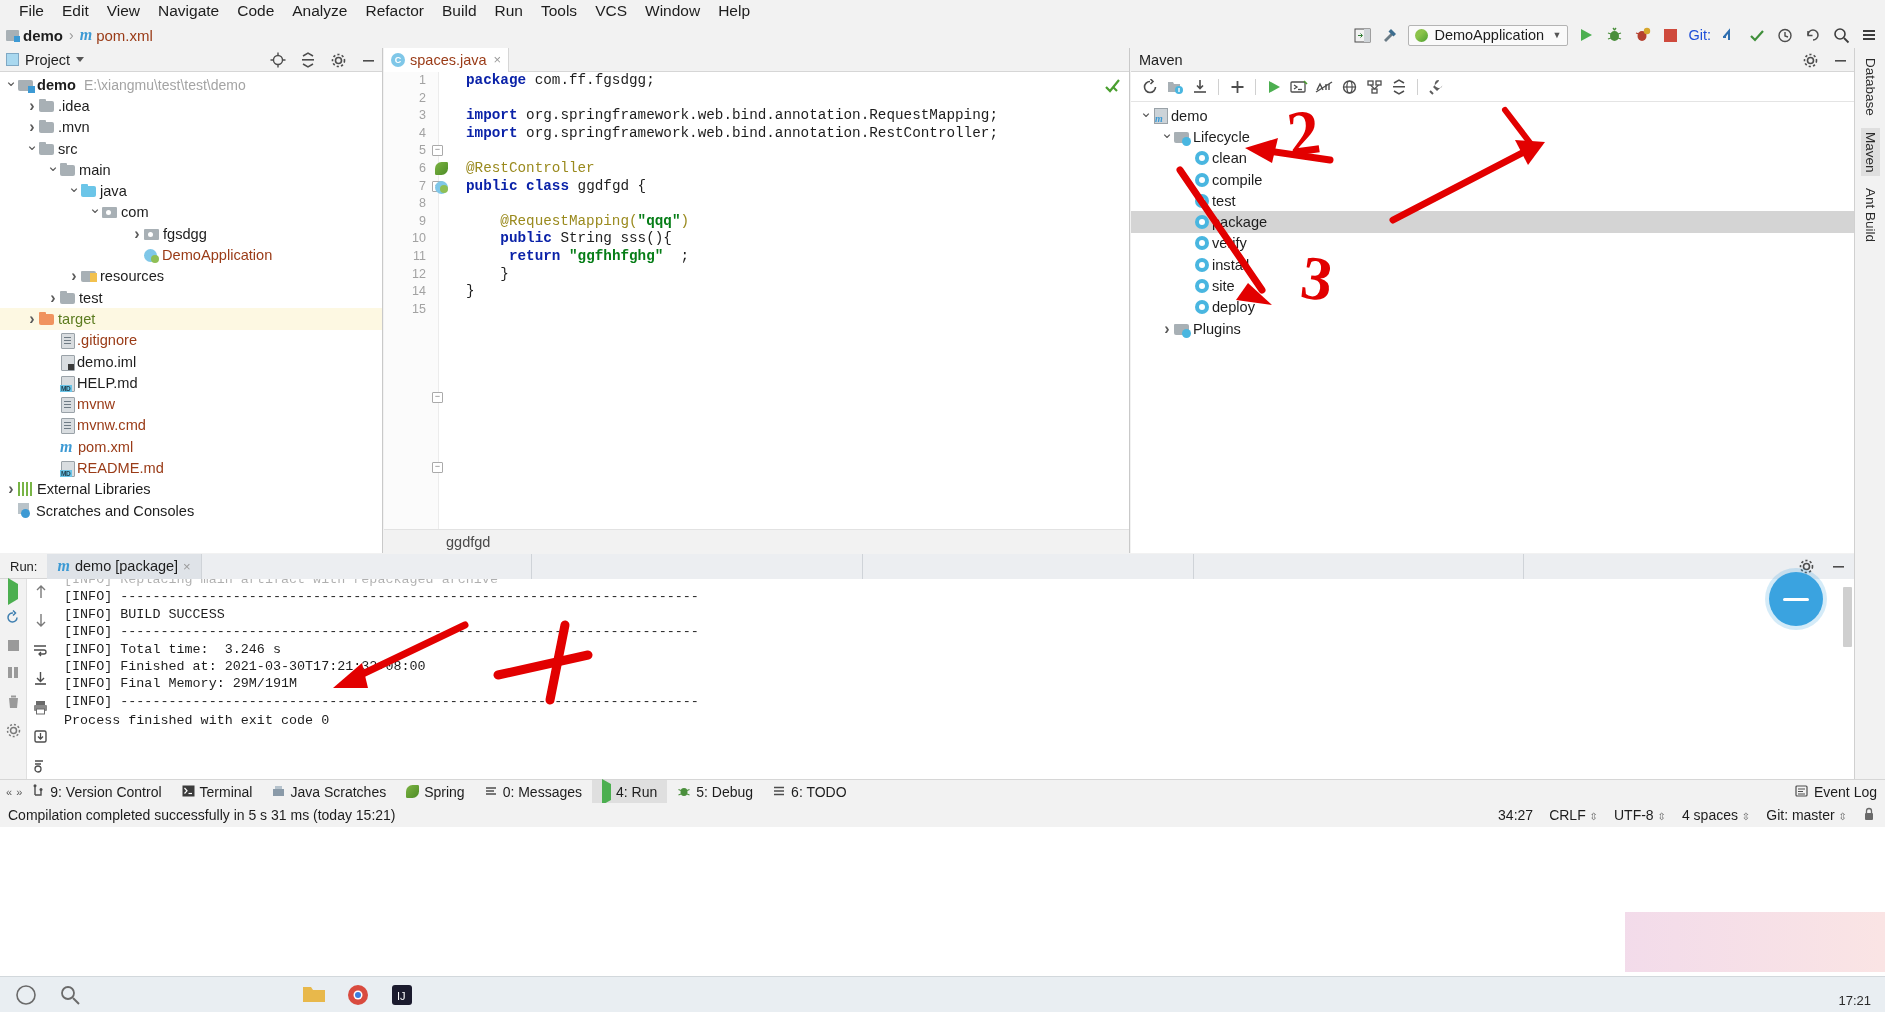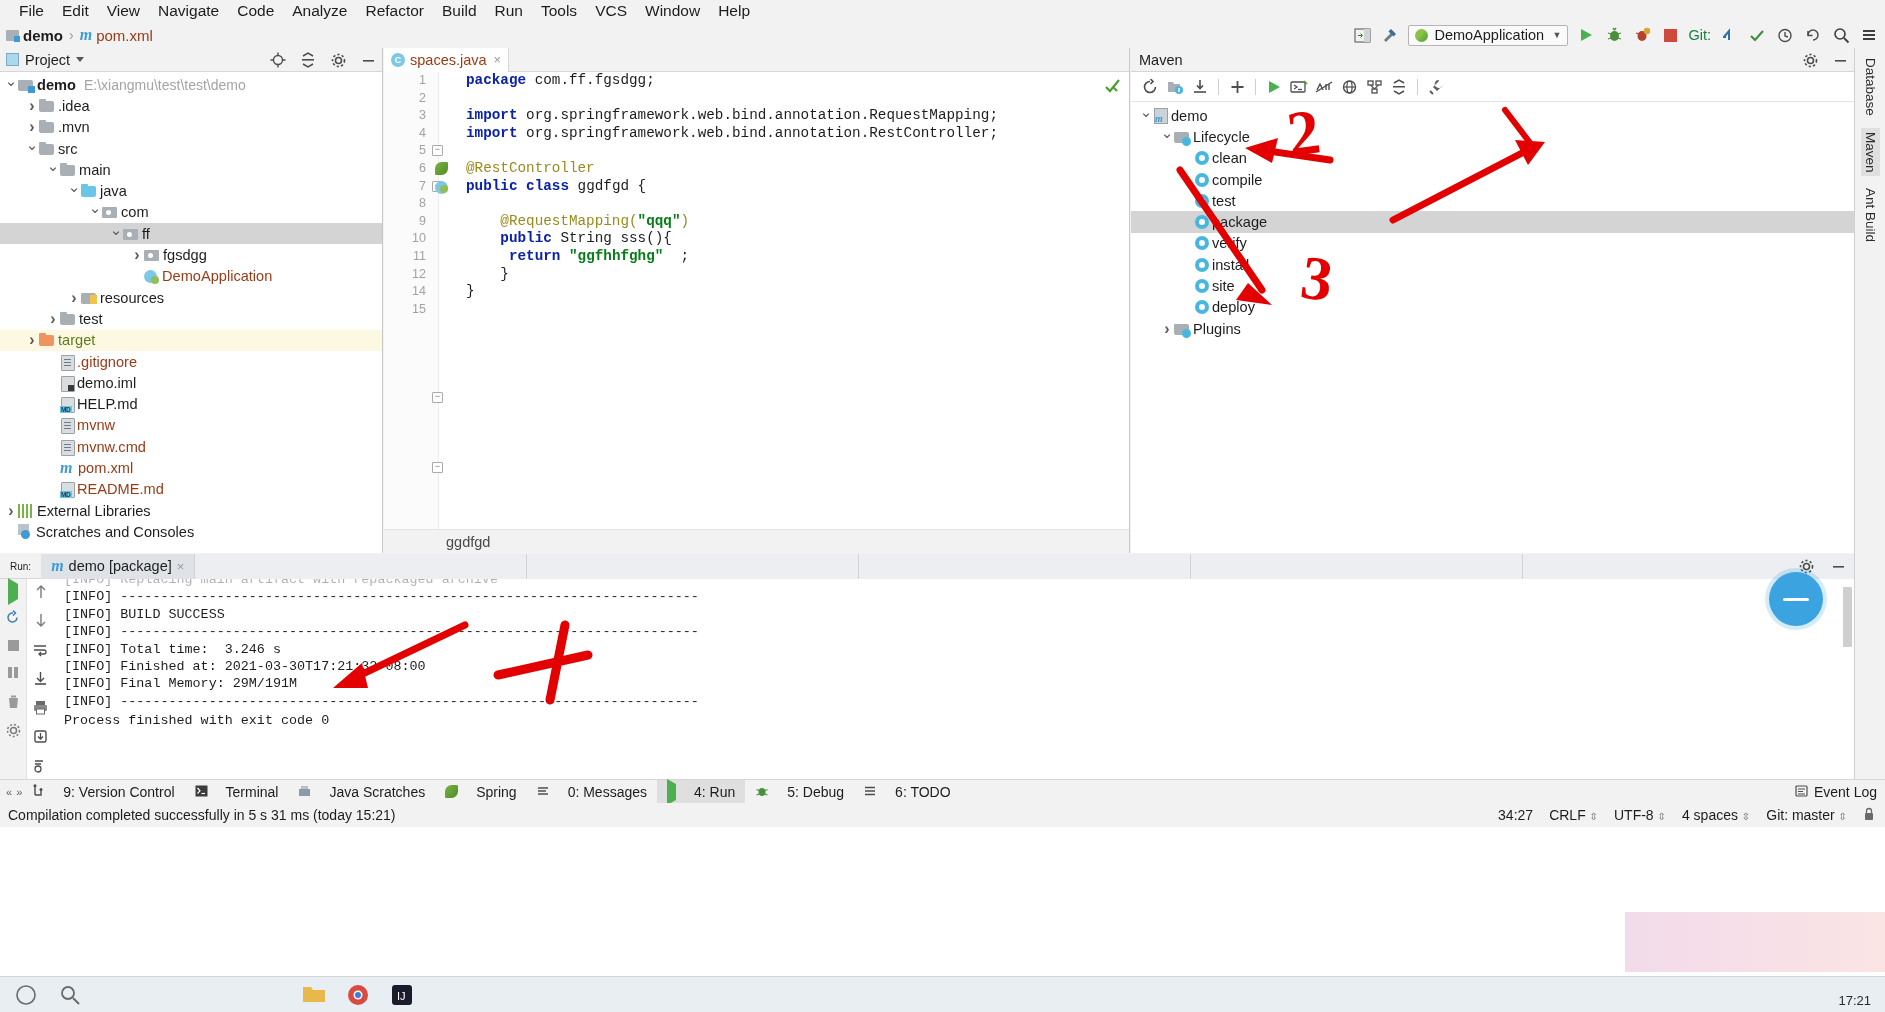--- a/index.html
+++ b/index.html
@@ -39,21 +39,21 @@
   .navright { position: absolute; right: 6px; top: 22px; height: 26px; display: flex; align-items: center; gap: 8px; }
   .ic { width: 20px; height: 20px; display:inline-flex; align-items:center; justify-content:center; font-size: 13px; }
   .runcfg {
     display: flex; align-items: center; gap: 6px; height: 21px; padding: 0 6px;
     border: 1px solid #b4b4b4; background: #fafafa; border-radius: 2px; min-width: 160px;
   }
   .runcfg .lbl { font-size: 14.5px; }
   .greenbean { width: 13px; height: 13px; border-radius: 50%; background: linear-gradient(135deg,#8bc34a 40%,#4a9f2f); display:inline-block;}
   .tri-run { width:0;height:0;border-left:11px solid #4caf50;border-top:6.5px solid transparent;border-bottom:6.5px solid transparent;}
   .sq-stop { width:13px;height:13px;background:#cf4a3d;}
-  .gitlbl { font-size: 14.5px; color:#15803d; }
+  .gitlbl { font-size: 14.5px; color:#1d4ed8; }
 
   
   .leftpanel {
     position: absolute; left: 0; top: 48px; width: 383px; height: 505px;
     background: #ffffff; border-right: 1px solid #c9c9c9;
   }
   .panelhdr {
     height: 24px; background: #f2f2f2; display: flex; align-items: center;
     padding: 0 6px; border-bottom: 1px solid #d6d6d6; position: relative;
   }
@@ -183,21 +183,21 @@
   .rightstrip {
     position:absolute; right:0; top:48px; width:31px; height:731px; background:#f2f2f2;
     border-left:1px solid #d0d0d0; display:flex; flex-direction:column; align-items:center; padding-top:6px; gap:8px;
   }
   .vtab { writing-mode: vertical-rl; font-size:13.5px; color:#2b2b2b; padding:4px 2px; white-space:nowrap;}
   .vtab.active { background:#dfdfdf; }
 
   
   .runpanel { position:absolute; left:0; top:554px; width:1854px; height:225px; background:#ffffff; }
   .runhdr { height:25px; background:#f2f2f2; display:flex; align-items:center; border-bottom:1px solid #d6d6d6; position:relative;}
-  .runhdr .rlbl { padding: 0 10px; font-size:10px;}
+  .runhdr .rlbl { padding: 0 10px; font-size:13px;}
   .runtab { height:25px; display:flex; align-items:center; gap:5px; padding:0 10px; background:#dfe3e8; font-size:14.5px;}
   .runtab .xclose{color:#9a9a9a;font-size:13px;}
   .rhdr-slots { display:flex; flex:1; height:25px; }
   .rslot { flex:1; border-left:1px solid #cfd3d8; background:#eceef1; }
   .runhdr-right { position:absolute; right:6px; top:0; height:25px; display:flex; align-items:center; gap:12px;}
 
   .runbody { position:relative; height:200px; display:flex; }
   .runsidebar { width:27px; background:#f2f2f2; border-right:1px solid #e0e0e0;
       display:flex; flex-direction:column; align-items:center; padding-top:5px; gap:11px; }
   .runsidebar2 { width:27px; background:#ffffff; display:flex; flex-direction:column; align-items:center; padding-top:5px; gap:11px;}
@@ -215,21 +215,21 @@
     background:#3aa3e0; box-shadow: 0 0 0 4px rgba(58,163,224,.22);
     display:flex; align-items:center; justify-content:center;
   }
   .bluecirc:after { content:""; width:26px; height:3px; background:#ffffff; border-radius:2px;}
 
   
   .bottombar {
     position:absolute; left:0; top:779px; width:1885px; height:24px; background:#f2f2f2;
     display:flex; align-items:center; border-top:1px solid #d6d6d6; font-size:14px;
   }
-  .bb-item { display:flex; align-items:center; gap:18px; padding:0 10px; height:24px; white-space:nowrap;}
+  .bb-item { display:flex; align-items:center; gap:5px; padding:0 10px; height:24px; white-space:nowrap;}
   .bb-item.active { background:#dfdfdf; }
   .bb-left-arrows { display:flex; align-items:center; gap:4px; padding-left:6px; color:#5a5a5a; font-size:11px;}
   .bb-right { margin-left:auto; display:flex; align-items:center; gap:6px; padding-right:8px;}
 
   
   .statusbar {
     position:absolute; left:0; top:803px; width:1885px; height:24px; background:#f2f2f2;
     display:flex; align-items:center; font-size:14px; color:#1d1d1d;
   }
   .statusbar .msg { padding-left:8px; }
@@ -426,26 +426,20 @@
           <span style="display:inline-block;width:63px;flex:none;"></span>
           <span class="arrow open"></span>
           <span class="fi fi-blue"></span>
           <span class="tlabel ">java</span>
         </div>
         <div class="trow">
           <span style="display:inline-block;width:84px;flex:none;"></span>
           <span class="arrow open"></span>
           <span class="fi fi-pkg"></span>
           <span class="tlabel ">com</span>
-        </div>
-        <div class="trow sel">
-          <span style="display:inline-block;width:105px;flex:none;"></span>
-          <span class="arrow open"></span>
-          <span class="fi fi-pkg"></span>
-          <span class="tlabel ">ff</span>
         </div>
         <div class="trow">
           <span style="display:inline-block;width:126px;flex:none;"></span>
           <span class="arrow closed"></span>
           <span class="fi fi-pkg"></span>
           <span class="tlabel ">fgsdgg</span>
         </div>
         <div class="trow">
           <span style="display:inline-block;width:126px;flex:none;"></span>
           <span class="arrow"></span>

